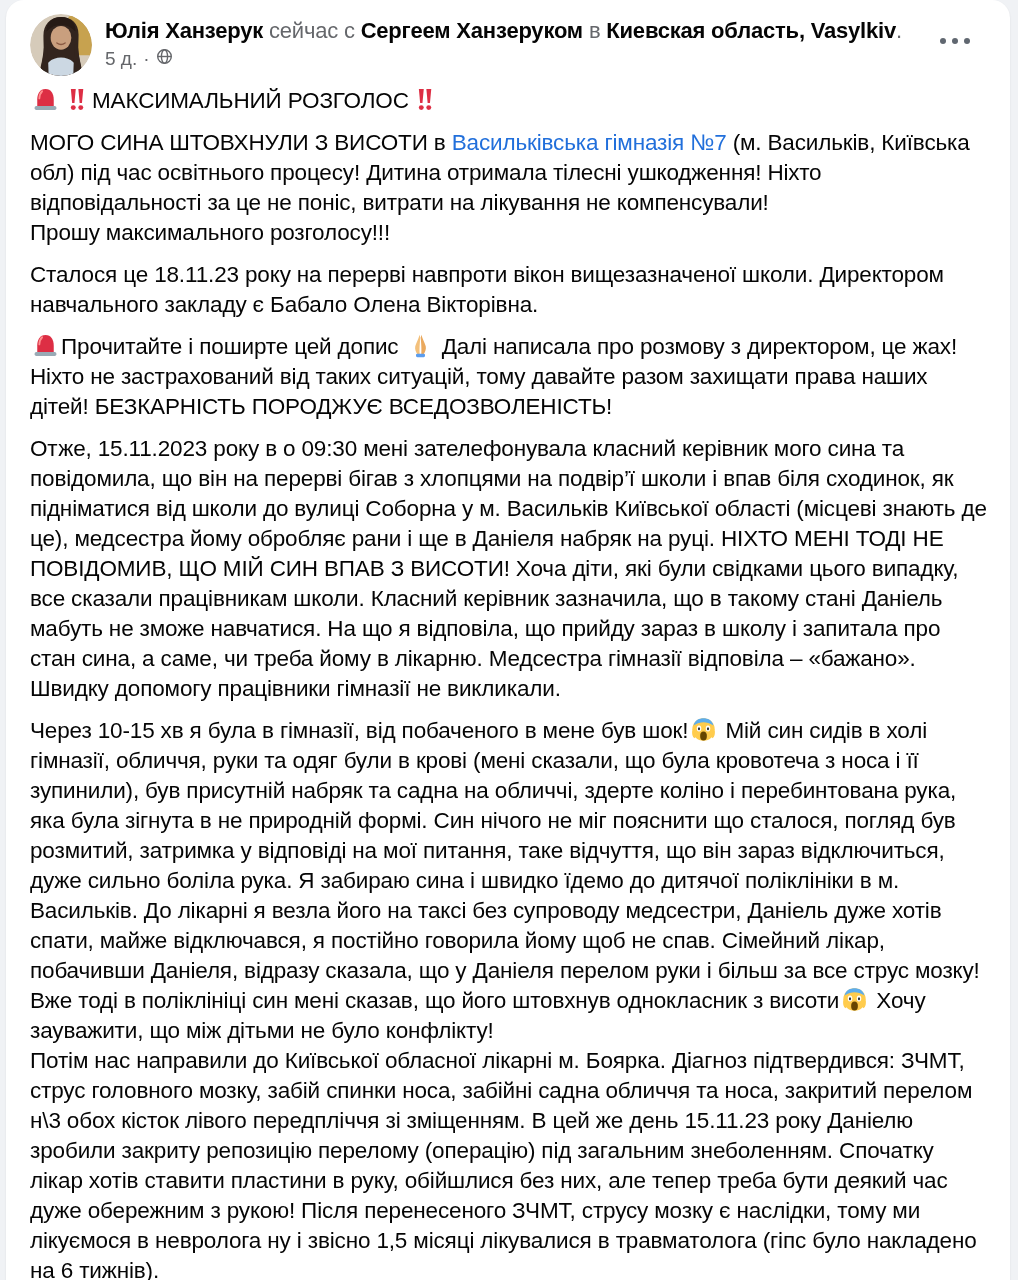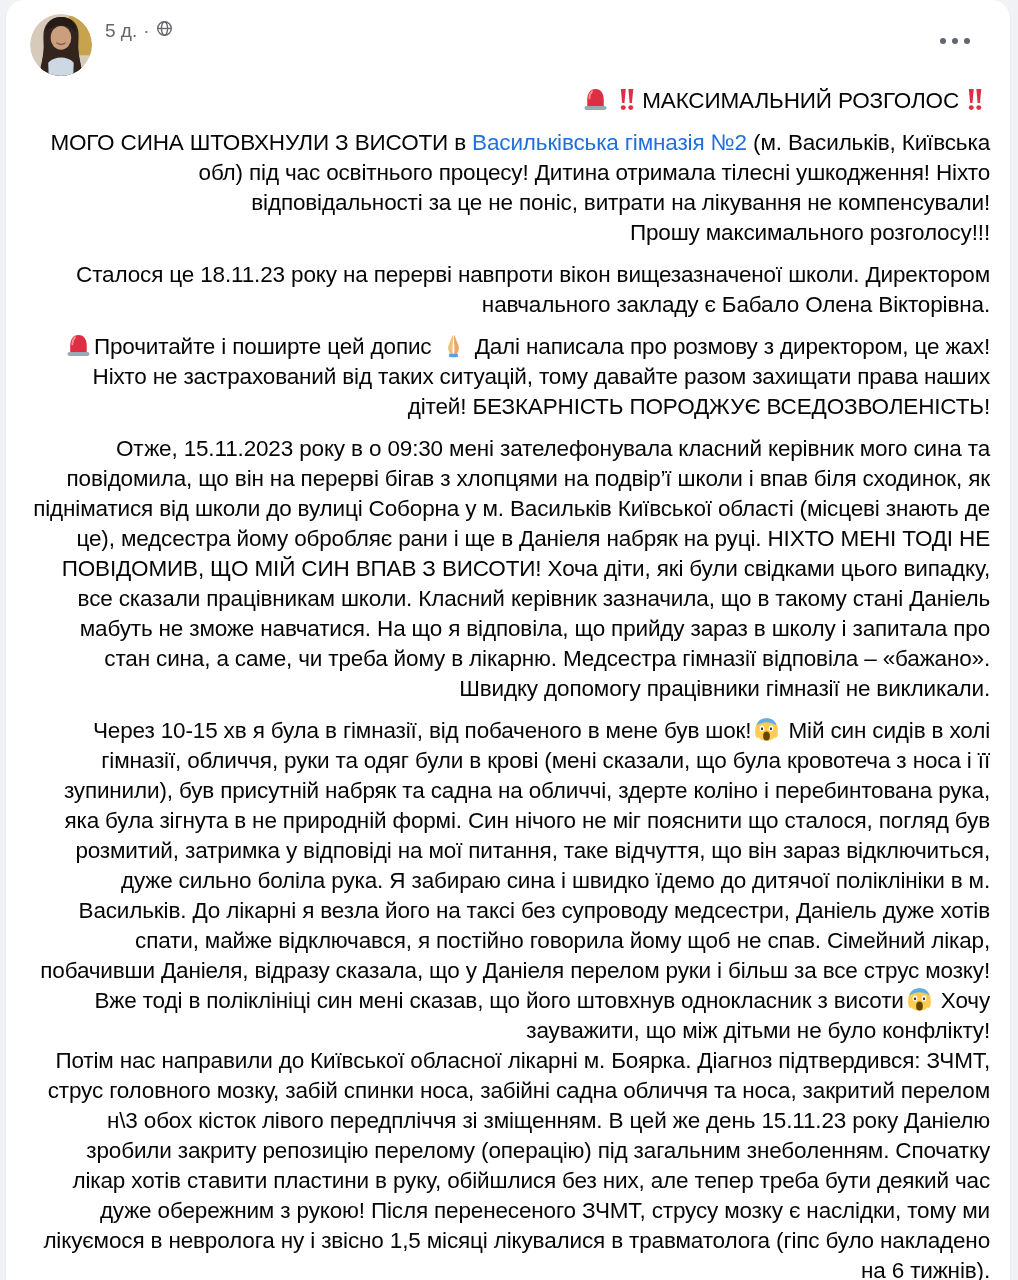--- a/index.html
+++ b/index.html
@@ -47,21 +47,21 @@
     background: none; border: none; padding: 6px; cursor: pointer;
     border-radius: 50%;
   }
   .more svg { width: 38px; height: 26px; display: block; }
   .post-body {
     padding: 10px 20px 24px 24px;
     font-size: 22.5px; line-height: 30px;
     color: #050505;
     letter-spacing: -0.15px;
   }
-  .post-body p { margin: 0 0 12px 0; text-align: right; }
+  .post-body p { margin: 0 0 12px 0; }
   .post-body p:last-child { margin-bottom: 0; }
   .post-link { color: #216fdb; text-decoration: none; cursor: pointer; }
   .emoji {
     display: inline-block; width: 27px; height: 27px;
     vertical-align: -5px; margin: 0 2px;
   }
   .emoji svg { width: 100%; height: 100%; display: block; }
 </style>
 </head>
 <body>
@@ -85,20 +85,27 @@
             <path d="M26 28 Q30 31 34 28" stroke="#8a5a43" stroke-width="1.3" fill="none" stroke-linecap="round"></path>
             <path d="M30 3 C21 3 15.5 9 16 17 C20.5 12.5 25 10.5 30 10.5 C35 10.5 39.5 12.5 44 17 C44.5 9 39 3 30 3 Z" fill="#271b15"></path>
             <path d="M12 60 C13 48 21 42 30 42 C39 42 47 48 48 60 Z" fill="#ccd8e3"></path>
             <path d="M14 28 C13 40 11 50 8 60 L18 60 C18 50 17 38 17 30 Z" fill="#33251e"></path>
             <path d="M46 28 C47 40 49 50 52 60 L42 60 C42 50 43 38 43 30 Z" fill="#33251e"></path>
           </g>
         </svg>
       </div>
 
       <div class="header-text">
+        <div class="name-line">
+          <span class="strong">Юлія Ханзерук</span>
+          <span class="gray">сейчас с</span>
+          <span class="strong">Сергеем Ханзеруком</span>
+          <span class="gray">в</span>
+          <span class="strong">Киевская область, Vasylkiv</span><span class="gray">.</span>
+        </div>
         <div class="meta-line">
           <span class="ts">5 д.</span>
           <span>·</span>
           <span class="globe">
             <svg viewBox="0 0 16 16" aria-hidden="true">
               <g fill="none" stroke="#65676b" stroke-width="1.3">
                 <circle cx="8" cy="8" r="6.4"></circle>
                 <ellipse cx="8" cy="8" rx="2.9" ry="6.4"></ellipse>
                 <path d="M1.6 8 H14.4"></path>
               </g>
@@ -125,21 +132,21 @@
               <path d="M10.5 4 h6.5 l-1.7 18.5 h-3.1 Z"></path>
               <circle cx="13.7" cy="28.8" r="3.3"></circle>
               <path d="M20.5 4 h6.5 l-1.7 18.5 h-3.1 Z"></path>
               <circle cx="23.7" cy="28.8" r="3.3"></circle>
             </svg></span>МАКСИМАЛЬНИЙ РОЗГОЛОС<span class="emoji" title="‼️"><svg viewBox="0 0 36 36" aria-hidden="true" fill="#dd2e44">
               <path d="M10.5 4 h6.5 l-1.7 18.5 h-3.1 Z"></path>
               <circle cx="13.7" cy="28.8" r="3.3"></circle>
               <path d="M20.5 4 h6.5 l-1.7 18.5 h-3.1 Z"></path>
               <circle cx="23.7" cy="28.8" r="3.3"></circle>
             </svg></span></p>
-        <p>МОГО СИНА ШТОВХНУЛИ З ВИСОТИ в <a class="post-link">Васильківська гімназія №2</a> (м. Васильків, Київська обл) під час освітнього процесу! Дитина отримала тілесні ушкодження! Ніхто відповідальності за це не поніс, витрати на лікування не компенсували!<br>Прошу максимального розголосу!!!</p>
+        <p>МОГО СИНА ШТОВХНУЛИ З ВИСОТИ в <a class="post-link">Васильківська гімназія №7</a> (м. Васильків, Київська обл) під час освітнього процесу! Дитина отримала тілесні ушкодження! Ніхто відповідальності за це не поніс, витрати на лікування не компенсували!<br>Прошу максимального розголосу!!!</p>
         <p>Сталося це 18.11.23 року на перерві навпроти вікон вищезазначеної школи. Директором навчального закладу є Бабало Олена Вікторівна.</p>
         <p><span class="emoji" title="🚨"><svg viewBox="0 0 36 36" aria-hidden="true">
               <path d="M18 4 C10.5 4 7 10.5 7 18 L7 27 L29 27 L29 18 C29 10.5 25.5 4 18 4 Z" fill="#dd2e44"></path>
               <path d="M13.5 7 C11 9.5 9.8 13 9.8 16.5" stroke="#ff8f8f" stroke-width="2.4" fill="none" stroke-linecap="round"></path>
               <rect x="3.5" y="26.5" width="29" height="5.5" rx="2.2" fill="#99aab5"></rect>
             </svg></span>Прочитайте і поширте цей допис <span class="emoji" title="🙏"><svg viewBox="0 0 36 36" aria-hidden="true">
               <path d="M16.8 3.5 C15.2 10 12.2 14 11 19 C10.2 22.8 11.8 26.8 13.8 29.5 L17 29.5 C16.2 23.5 17.2 13.5 17.7 7.5 Z" fill="#f3c07b"></path>
               <path d="M19.2 3.5 C20.8 10 23.8 14 25 19 C25.8 22.8 24.2 26.8 22.2 29.5 L19 29.5 C19.8 23.5 18.8 13.5 18.3 7.5 Z" fill="#eaa95e"></path>
               <rect x="12" y="29" width="12" height="4.5" rx="1.8" fill="#5c9ded"></rect>
             </svg></span> Далі написала про розмову з директором, це жах! Ніхто не застрахований від таких ситуацій, тому давайте разом захищати права наших дітей! БЕЗКАРНІСТЬ ПОРОДЖУЄ ВСЕДОЗВОЛЕНІСТЬ!</p>

